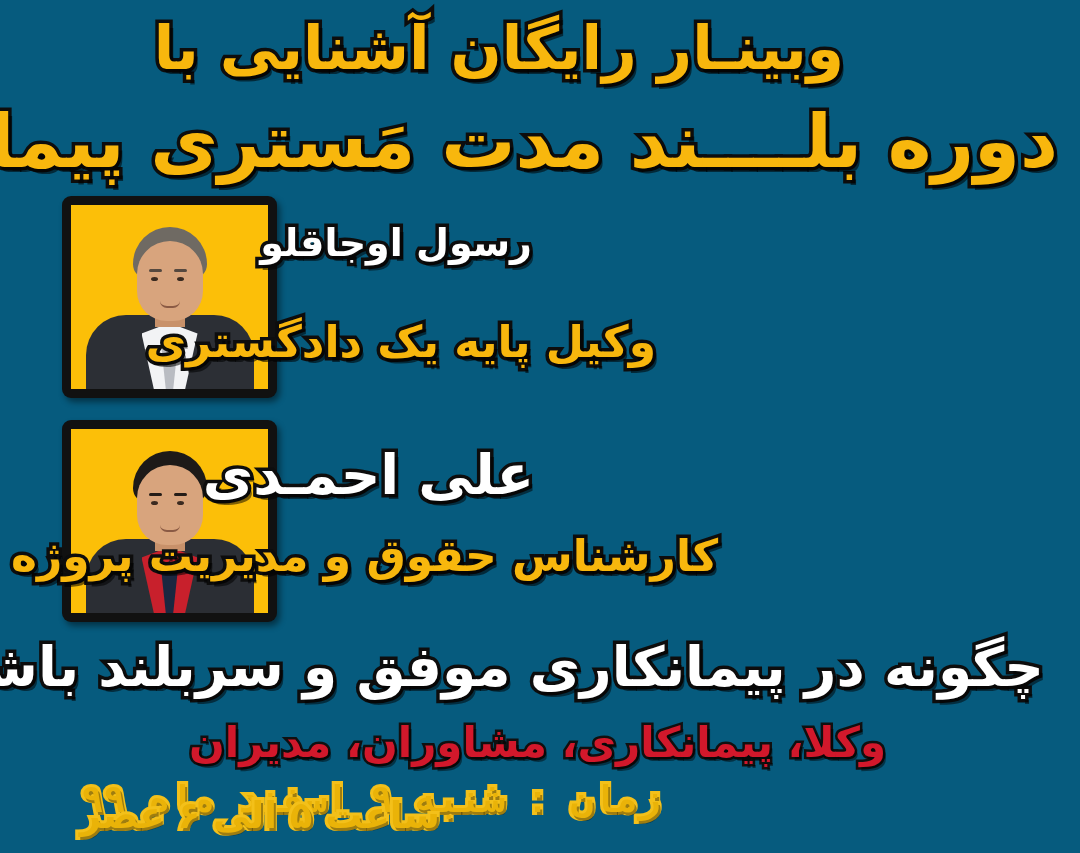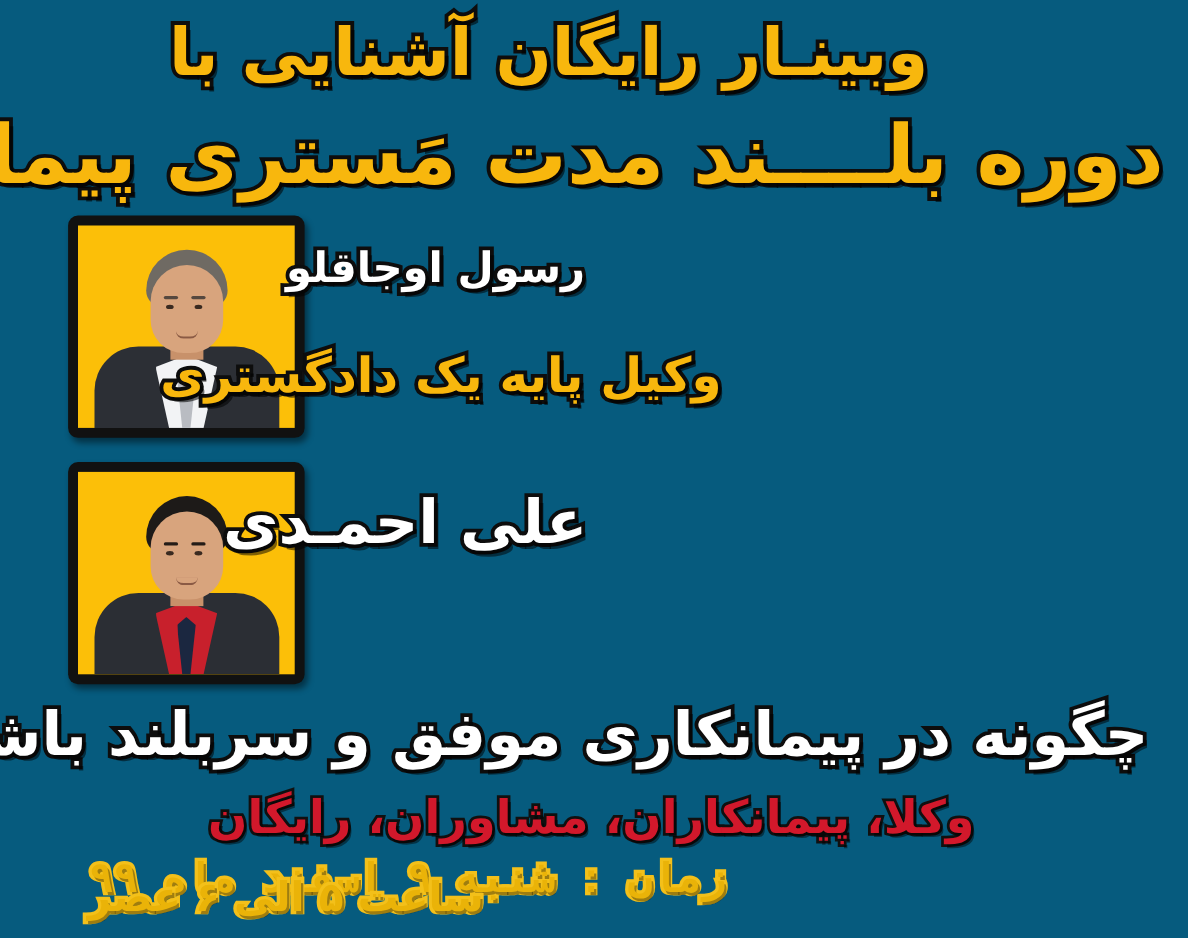--- a/index.html
+++ b/index.html
@@ -217,22 +217,23 @@
       </div>
     </div>
   </div>
 
   <div class="t white-on-black" id="speaker1-name">رسول اوجاقلو</div>
 
   <div class="t gold-on-black" id="speaker1-role">وکیل پایه یک دادگستری</div>
 
   <div class="t white-on-black" id="speaker2-name">علی احمـدی</div>
 
+  <div class="t gold-on-black" id="speaker2-role">کارشناس حقوق و مدیریت پروژه</div>
 
   <div class="t white-on-black" id="tagline">چگونه در پیمانکاری موفق و سربلند باشیم؟</div>
 
-  <div class="t red-on-dark" id="audience">وکلا، پیمانکاران، مشاوران، رایگان</div>
+  <div class="t red-on-dark" id="audience">وکلا، پیمانکاری، مشاوران، مدیران</div>
 
   <div class="t black-on-gold" id="time-date">زمان : شنبه ۹ اسفند ماه ۹۹</div>
 
   <div class="t black-on-gold" id="time-hours">ساعت ۵ الی ۶ عصر</div>
 
 </div>
 
 </body></html>

